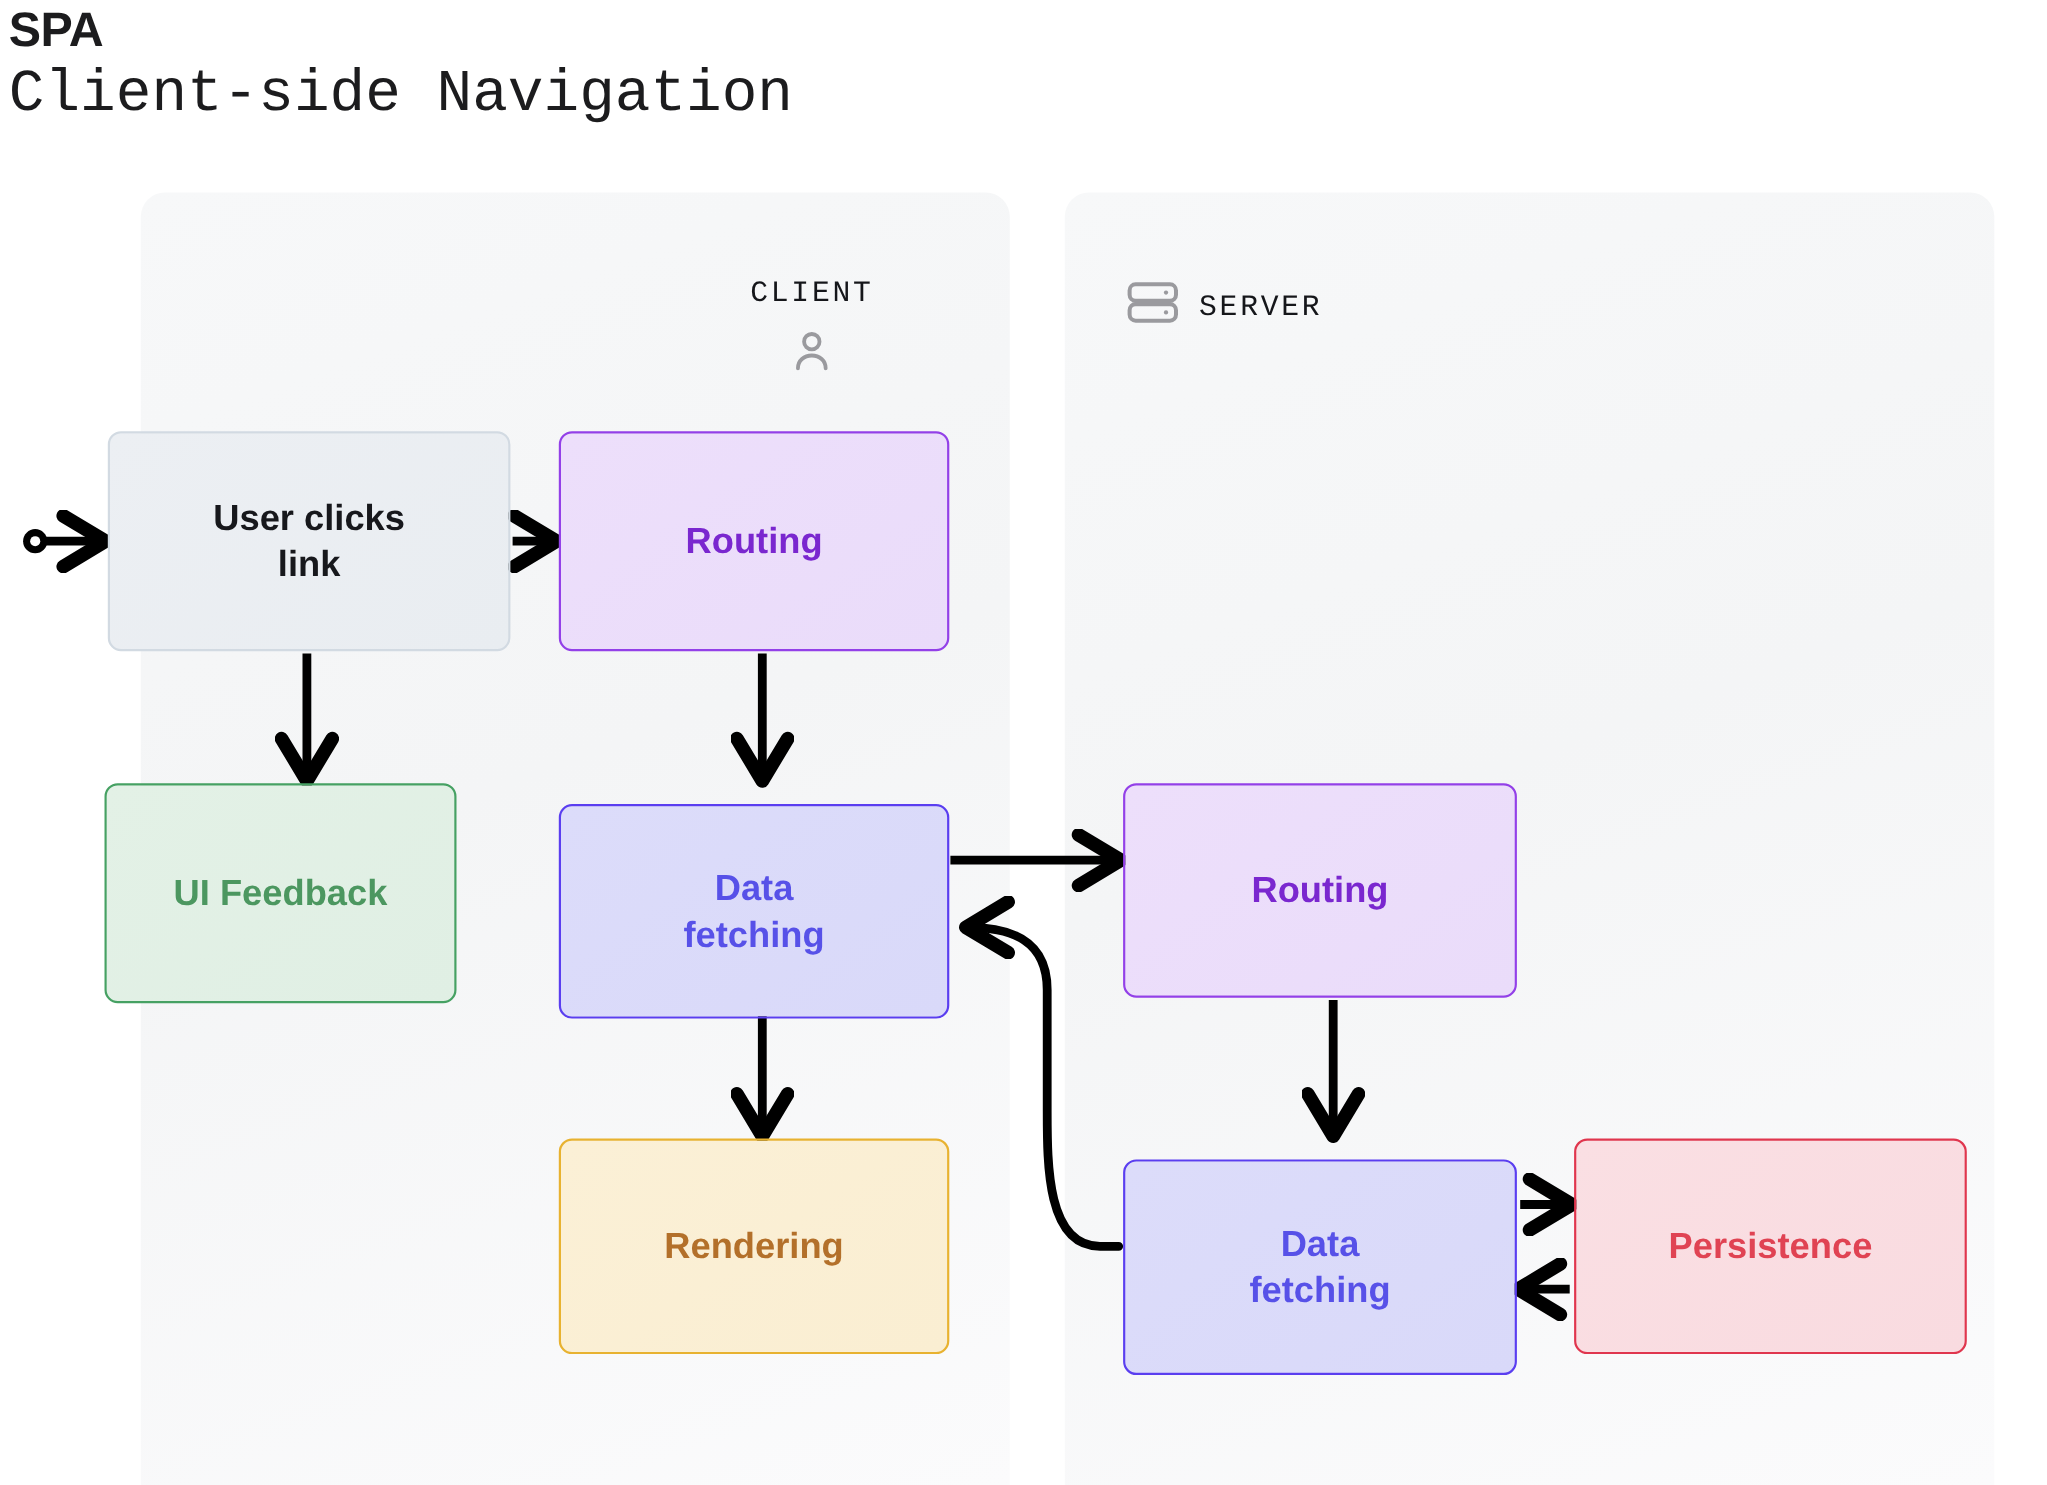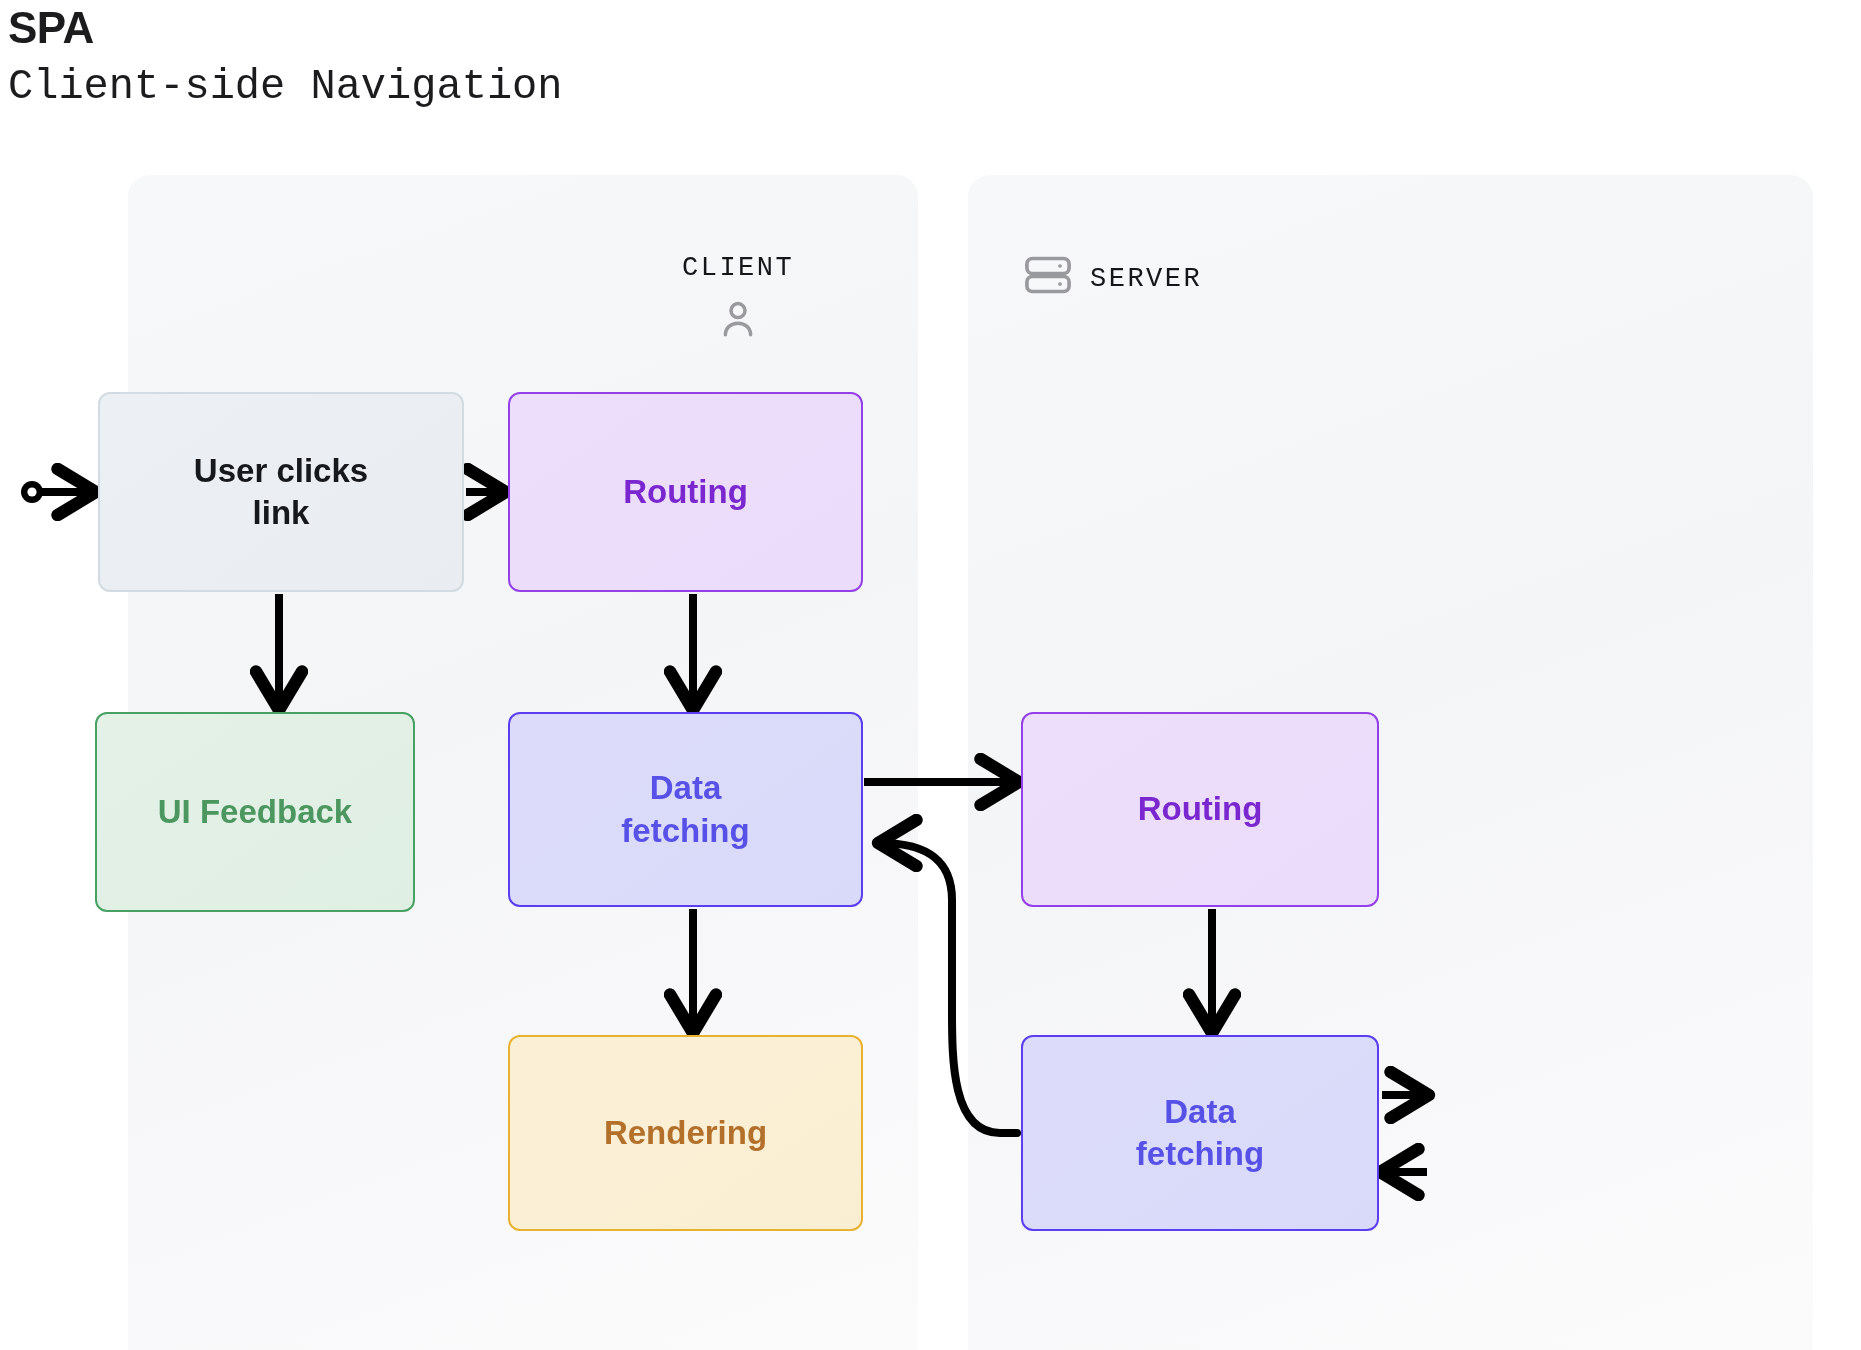--- a/index.html
+++ b/index.html
@@ -27,21 +27,21 @@
     font-size: 44px;
     line-height: 52px;
     color: #1c1c1e;
     letter-spacing: -0.5px;
   }
   #subtitle {
     position: absolute;
     left: 8px;
     top: 60px;
     font-family: "Liberation Mono", "DejaVu Sans Mono", monospace;
-    font-size: 42px;
+    font-size: 54px;
     line-height: 54px;
     color: #1c1c1e;
     letter-spacing: 0px;
     text-align: center;
   }
 
   
   .lane {
     position: absolute;
     border-radius: 22px 22px 0 0;
@@ -89,20 +89,21 @@
   }
   .node.purple {
     background: linear-gradient(145deg, #eddffb 0%, #eadcfa 100%);
     border-color: #9340e8;
     color: #7a27cf;
   }
   .node.indigo {
     background: linear-gradient(145deg, #dcdcfa 0%, #d9d9f9 100%);
     border-color: #5a3ef0;
     color: #5751e8;
+    margin-top: 19px;
   }
   .node.green {
     background: linear-gradient(145deg, #e3f1e6 0%, #e0efe4 100%);
     border-color: #46a163;
     color: #4c9760;
   }
   .node.amber {
     background: linear-gradient(145deg, #fbf0d6 0%, #faeed2 100%);
     border-color: #e8b230;
     color: #b3702a;
@@ -222,14 +223,17 @@
   <div class="node purple" id="node-server-routing">
     <span>Routing</span>
   </div>
 
   <div class="node indigo" id="node-server-data">
     <span>
       <span>Data</span><br><span>fetching</span>
     </span>
   </div>
 
+  <div class="node red" id="node-persistence">
+    <span>Persistence</span>
+  </div>
 
 </div>
 
 </body></html>

